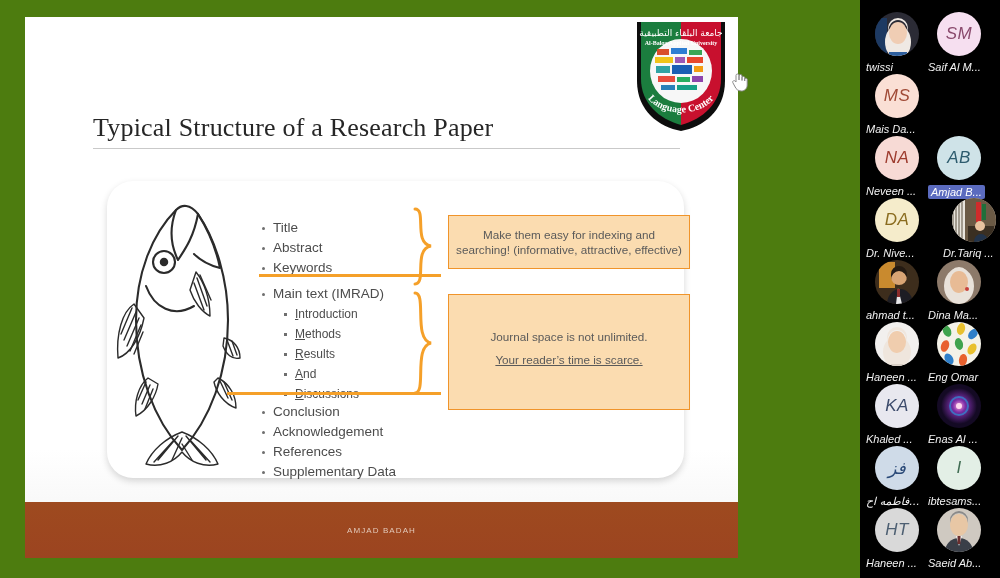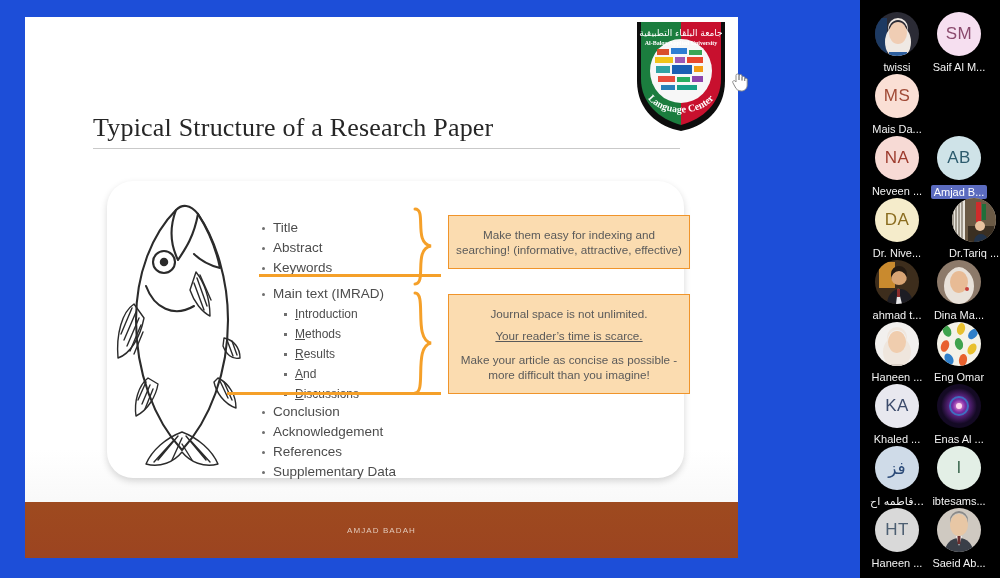--- a/index.html
+++ b/index.html
@@ -1,17 +1,17 @@
 <!DOCTYPE html>
 <html><head>
 <meta charset="utf-8">
 <style>
   html,body{margin:0;padding:0;background:#000;}
   body{width:1000px;height:578px;overflow:hidden;font-family:"Liberation Sans",sans-serif;}
-  #root{position:relative;width:1000px;height:578px;background:#1d4ed8;}
+  #root{position:relative;width:1000px;height:578px;background:#4d7c0f;}
 
   
   .slide{
     position:absolute;left:25px;top:17px;width:713px;height:541px;
     background:#ffffff;overflow:hidden;
   }
   .slide-body{position:absolute;left:0;top:0;right:0;bottom:0;background:linear-gradient(#ffffff 0%,#ffffff 80%,#f2f2f2 100%);}
 
   .logo-wrap{position:absolute;right:9px;top:2px;width:96px;height:115px;}
 
@@ -53,33 +53,33 @@
     position:absolute;background:#FBDCB0;border:1.6px solid #F0942A;
     color:#5a5a5a;text-align:center;font-size:11.7px;line-height:15.4px;
     display:flex;align-items:center;justify-content:center;padding:4px 6px;
     box-sizing:border-box;
   }
   .callout p{margin:0;}
   .callout .spaced{margin-bottom:7px;}
   .callout .und{text-decoration:underline;display:inline-block;margin-bottom:8px;}
 
   .c1{left:423px;top:198px;width:242px;height:54px;}
-  .c2{left:423px;top:277px;width:242px;height:100px;flex-direction:column;}
+  .c2{left:423px;top:277px;width:242px;height:116px;flex-direction:column;}
 
   .foot-stripe{position:absolute;left:0;right:0;bottom:40px;height:5px;background:#E59213;}
   .foot-bar{position:absolute;left:0;right:0;bottom:0;height:56px;background:linear-gradient(#9E4A1F,#9C4420);
     display:flex;align-items:center;justify-content:center;}
   .foot-txt{color:#E3C9BA;font-size:8px;letter-spacing:1.1px;}
 
   
   .cursor{position:absolute;left:731px;top:70px;width:18px;height:22px;}
 
   
   .panel{position:absolute;left:860px;top:0;width:140px;height:578px;background:#000;}
-  .tile{position:absolute;width:62px;text-align:center;}
+  .tile{position:absolute;width:62px;font-style:italic;}
   .av{width:44px;height:44px;border-radius:50%;margin:0 auto;overflow:hidden;position:relative;
       display:flex;align-items:center;justify-content:center;}
   .av .ini{font-size:17px;font-weight:400;letter-spacing:.5px;}
   .nm{margin-top:5px;font-size:11px;color:#f2f2f2;white-space:nowrap;overflow:hidden;text-overflow:ellipsis;}
   .nm.hl{background:#5b6bbf;color:#fff;border-radius:2px;padding:1px 3px;display:inline-block;max-width:56px;}
   .ph{position:absolute;left:0;top:0;width:100%;height:100%;}
 </style>
 </head>
 <body>
 
@@ -206,21 +206,20 @@
           </svg>
         </div>
       </div>
 
       <div class="callout c1">
         <p>Make them easy for indexing and searching! (informative, attractive, effective)</p>
       </div>
       <div class="callout c2">
         <p class="spaced">Journal space is not unlimited.</p>
         <p><span class="und">Your reader’s time is scarce.</span></p>
-        <p>Make your article as concise as possible - more difficult than you imagine!</p>
       </div>
 
       <div class="foot-stripe"></div>
       <div class="foot-bar">
         <span class="foot-txt">AMJAD BADAH</span>
       </div>
     </div>
   </div>
 
   <div class="cursor">

